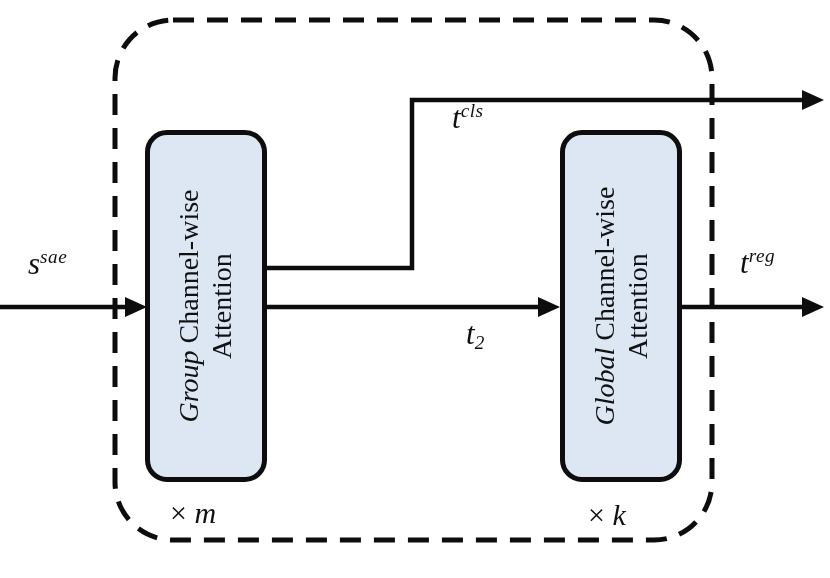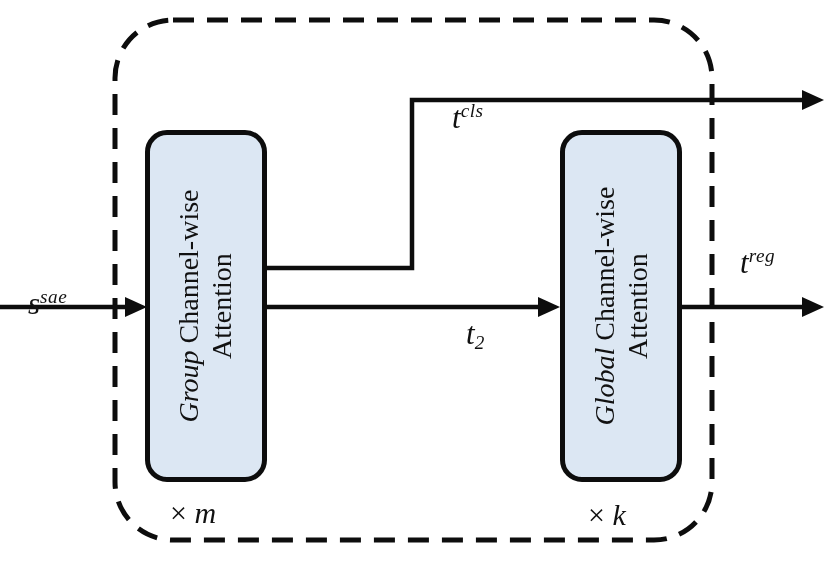--- a/index.html
+++ b/index.html
@@ -59,21 +59,21 @@
     vertical-align: -0.25em;
   }
   .rep {
     position: absolute;
     font-size: 30px;
     color: #111111;
     white-space: nowrap;
   }
   .rep .times { font-style: normal; }
   .rep .var { font-style: italic; }
-  #label-input  { left: 28px;  top: 246px; margin-top: 40px; }
+  #label-input  { left: 28px;  top: 246px; }
   #label-cls    { left: 452px; top: 100px; }
   #label-mid    { left: 466px; top: 316px; font-style: italic; }
   #label-reg    { left: 740px; top: 245px; text-align: center; }
   #label-rep-m  { left: 170px; top: 496px; }
   #label-rep-k  { left: 588px; top: 498px; }
 </style>
 </head>
 <body>
 
 <div class="stage">

